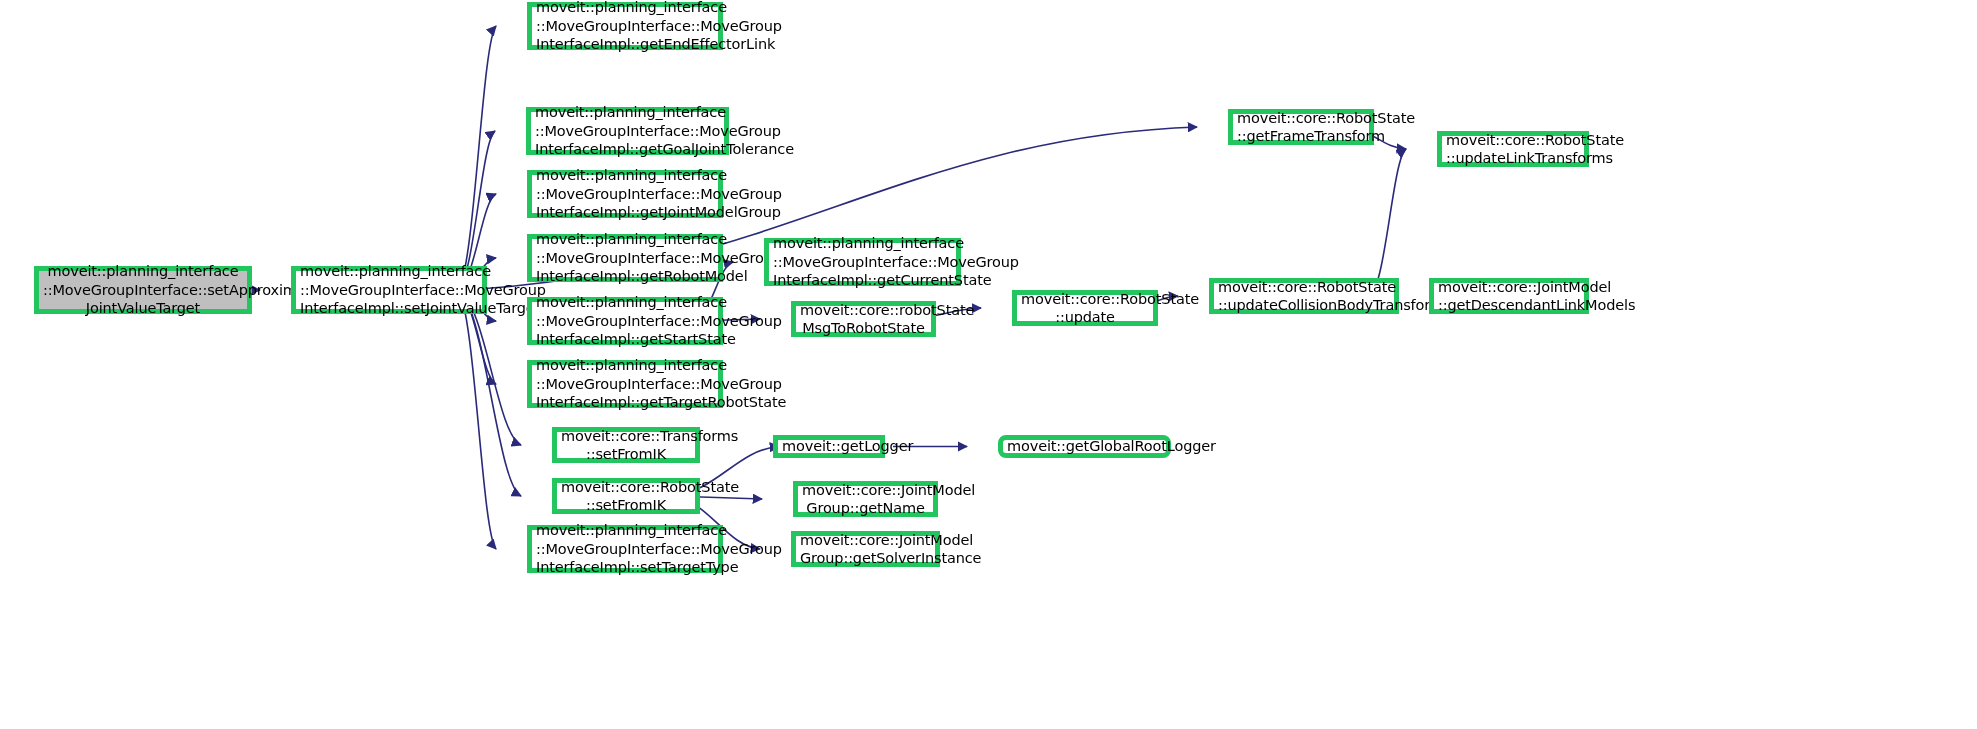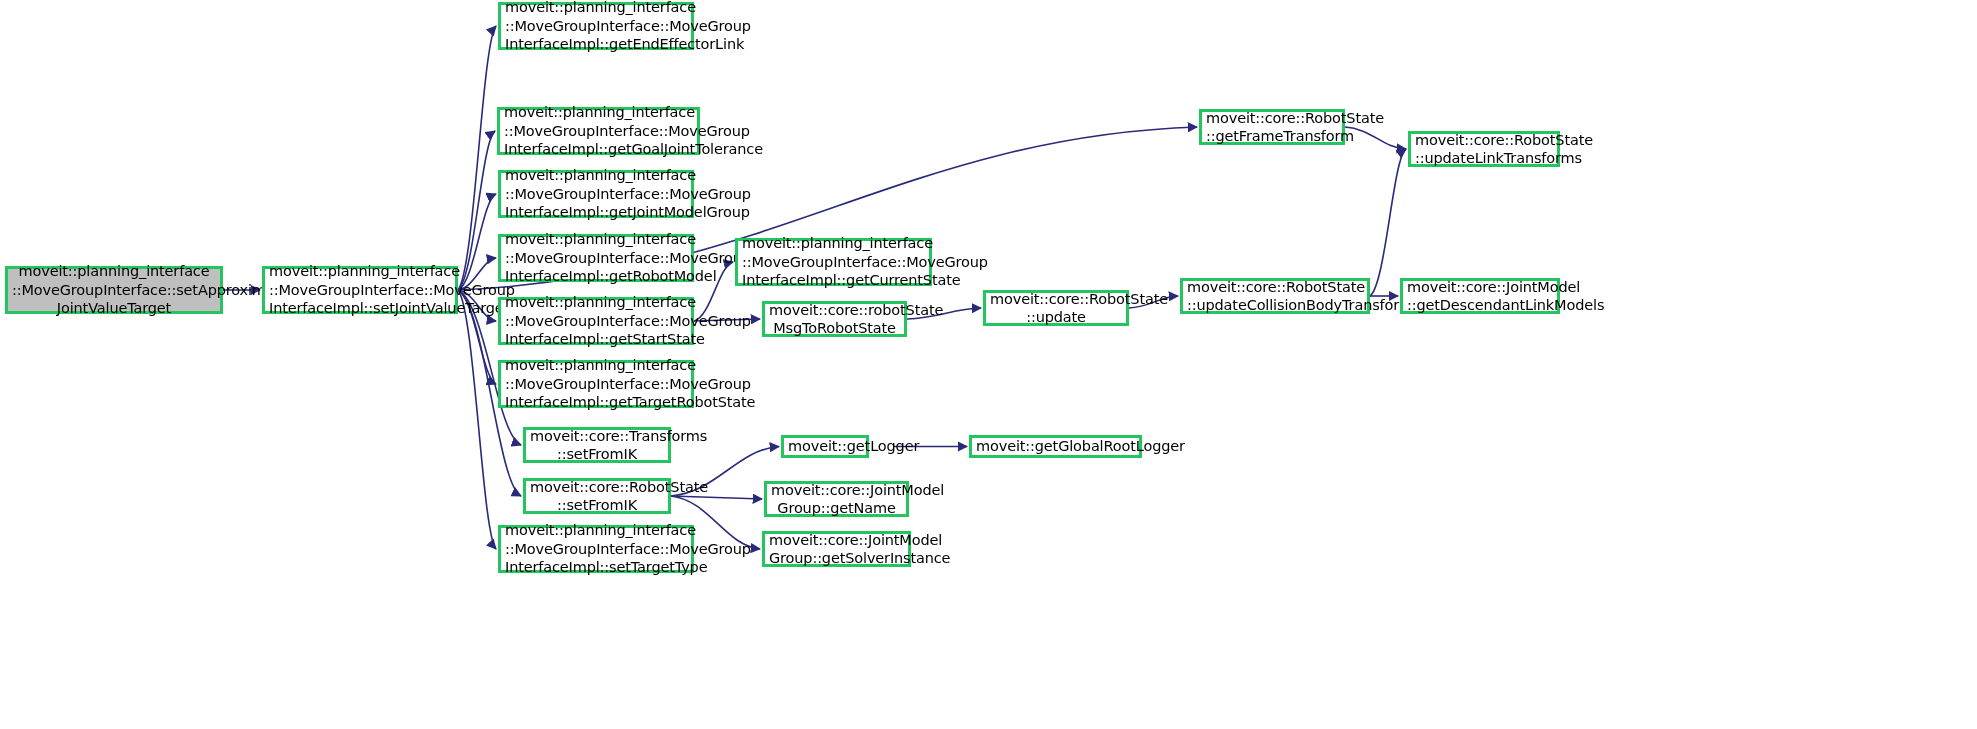--- a/index.html
+++ b/index.html
@@ -2,32 +2,33 @@
 <html><head>
 <meta charset="utf-8">
 <style>
   html,body{margin:0;padding:0;background:#ffffff;}
   body{font-family:"DejaVu Sans","Liberation Sans",sans-serif;}
   #canvas{position:relative;width:1977px;height:729px;background:#ffffff;overflow:hidden;}
   #edges{position:absolute;left:0;top:0;width:1977px;height:729px;}
   .node{
     position:absolute;
     box-sizing:border-box;
-    border:3px solid #22c55e;
+    border:5px solid #22c55e;
     background:#ffffff;
     color:#000000;
     display:flex;
     align-items:center;
     justify-content:flex-end;
     text-align:center;
     font-size:14.5px;
     line-height:1.27;
     letter-spacing:-0.15px;
     white-space:pre-line;
     padding:1px 4px;
+    margin-left:29px;
   }
   .node.root{background:#bfbfbf;}
   .node span{display:block;width:100%;}
 </style>
 </head>
 <body>
 
 <div id="canvas">
   <svg id="edges" viewBox="0 0 1977 729" xmlns="http://www.w3.org/2000/svg">
       <defs>
@@ -98,20 +99,20 @@
       <div class="node" style="left: 983px; top: 290px; width: 146px; height: 36px;"><span>moveit::core::RobotState
 ::update</span></div>
       <div class="node" style="left: 1180px; top: 278px; width: 190px; height: 36px;"><span>moveit::core::RobotState
 ::updateCollisionBodyTransforms</span></div>
       <div class="node" style="left: 1400px; top: 278px; width: 160px; height: 36px;"><span>moveit::core::JointModel
 ::getDescendantLinkModels</span></div>
       <div class="node" style="left: 1199px; top: 109px; width: 146px; height: 36px;"><span>moveit::core::RobotState
 ::getFrameTransform</span></div>
       <div class="node" style="left: 1408px; top: 131px; width: 152px; height: 36px;"><span>moveit::core::RobotState
 ::updateLinkTransforms</span></div>
-      <div class="node" style="left: 781px; top: 435px; width: 88px; height: 23px;"><span>moveit::getLogger</span></div>
-      <div class="node" style="left: 969px; top: 435px; width: 173px; height: 23px;"><span>moveit::getGlobalRootLogger</span></div>
+      <div class="node" style="left: 744px; top: 435px; width: 112px; height: 23px;"><span>moveit::getLogger</span></div>
+      <div class="node" style="left: 969px; top: 435px; width: 173px; height: 23px; border-radius: 8px;"><span>moveit::getGlobalRootLogger</span></div>
       <div class="node" style="left: 764px; top: 481px; width: 145px; height: 36px;"><span>moveit::core::JointModel
 Group::getName</span></div>
       <div class="node" style="left: 762px; top: 531px; width: 149px; height: 36px;"><span>moveit::core::JointModel
 Group::getSolverInstance</span></div>
     </div>
 </div>
 
 </body></html>

